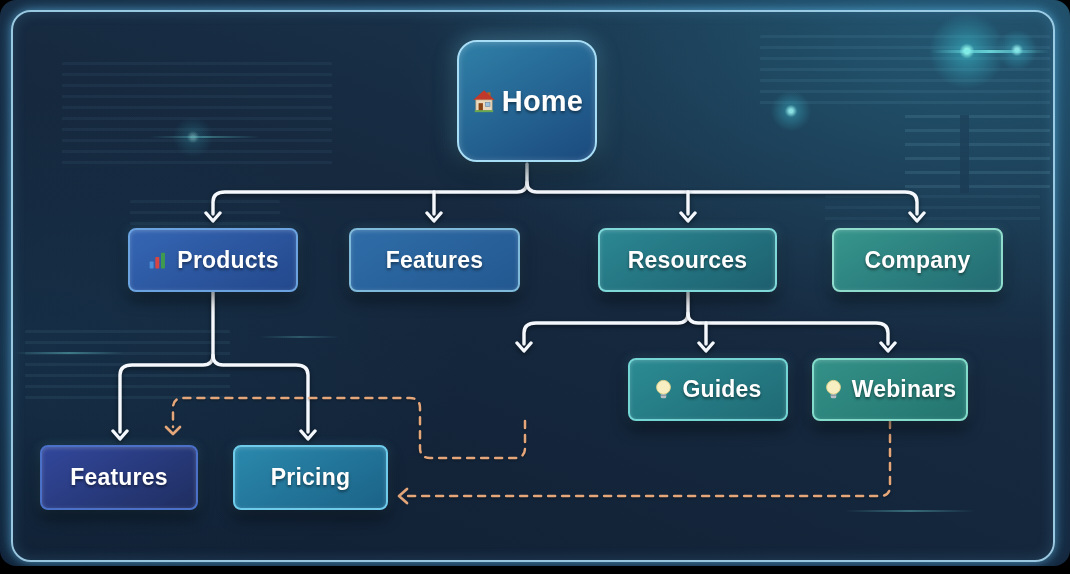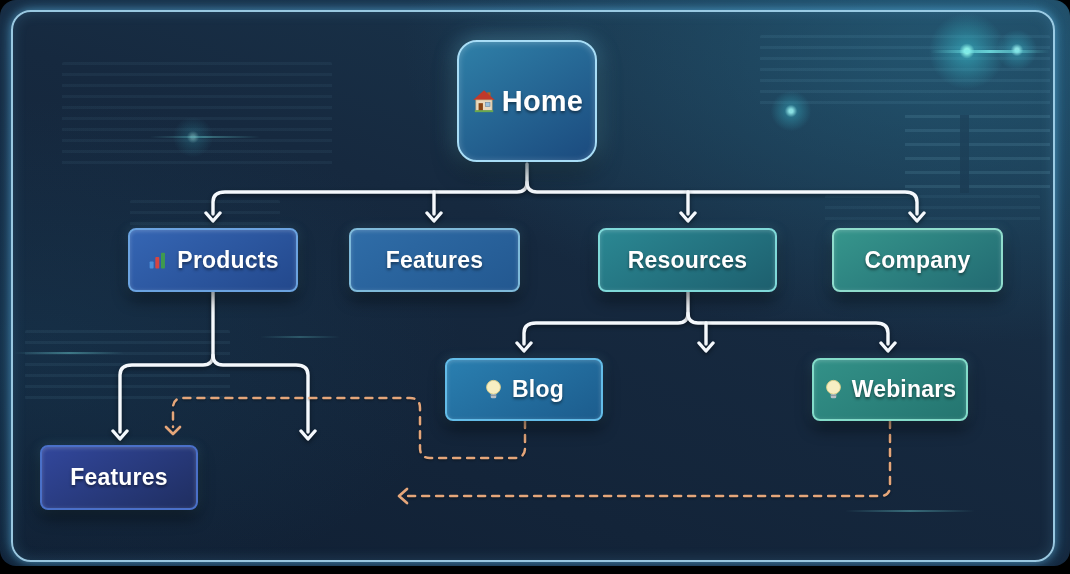--- a/index.html
+++ b/index.html
@@ -169,43 +169,46 @@
   </div>
 
   <div class="node" id="n-resources" style="--from: #2b8893; --to: #1d5f6e; --border: #7fd9d9;">
     <span class="lbl">Resources</span>
   </div>
 
   <div class="node" id="n-company" style="--from: #36968c; --to: #226a72; --border: #8fdccc;">
     <span class="lbl">Company</span>
   </div>
 
-  <div class="node" id="n-blog" style="--from: #2a7fb0; --to: #1c5c8d; --border: #63bce8;">
+
+  <div class="node" id="n-guides" style="--from: #2b8b93; --to: #1f6a74; --border: #74d6d4;">
     <span class="ic">
       <svg width="19" height="22" viewBox="0 0 20 24">
         <circle cx="10" cy="9" r="7.5" fill="#f7eec2"></circle>
         <circle cx="10" cy="9" r="7.5" fill="none" stroke="#e8d48a" stroke-width="1"></circle>
         <path d="M7 16.5 h6 v3 a1.5 1.5 0 0 1 -1.5 1.5 h-3 a1.5 1.5 0 0 1 -1.5 -1.5 z" fill="#b9bec4"></path>
         <line x1="7.2" y1="18" x2="12.8" y2="18" stroke="#8d949b" stroke-width="1"></line>
       </svg>
     </span>
-    <span class="lbl">Blog</span>
-  </div>
-
+    <span class="lbl">Guides</span>
+  </div>
 
   <div class="node" id="n-features" style="--from: #32479c; --to: #1f2e60; --border: #4a70c8;">
     <span class="lbl">Features</span>
   </div>
 
   <div class="node" id="n-webinars" style="--from: #339188; --to: #247570; --border: #83dcc9;">
     <span class="ic">
       <svg width="19" height="22" viewBox="0 0 20 24">
         <circle cx="10" cy="9" r="7.5" fill="#f7eec2"></circle>
         <circle cx="10" cy="9" r="7.5" fill="none" stroke="#e8d48a" stroke-width="1"></circle>
         <path d="M7 16.5 h6 v3 a1.5 1.5 0 0 1 -1.5 1.5 h-3 a1.5 1.5 0 0 1 -1.5 -1.5 z" fill="#b9bec4"></path>
         <line x1="7.2" y1="18" x2="12.8" y2="18" stroke="#8d949b" stroke-width="1"></line>
       </svg>
     </span>
     <span class="lbl">Webinars</span>
   </div>
 
+  <div class="node" id="n-pricing" style="--from: #2a89ad; --to: #1b6287; --border: #6eccea;">
+    <span class="lbl">Pricing</span>
+  </div>
 
 </div>
 
 </body></html>

